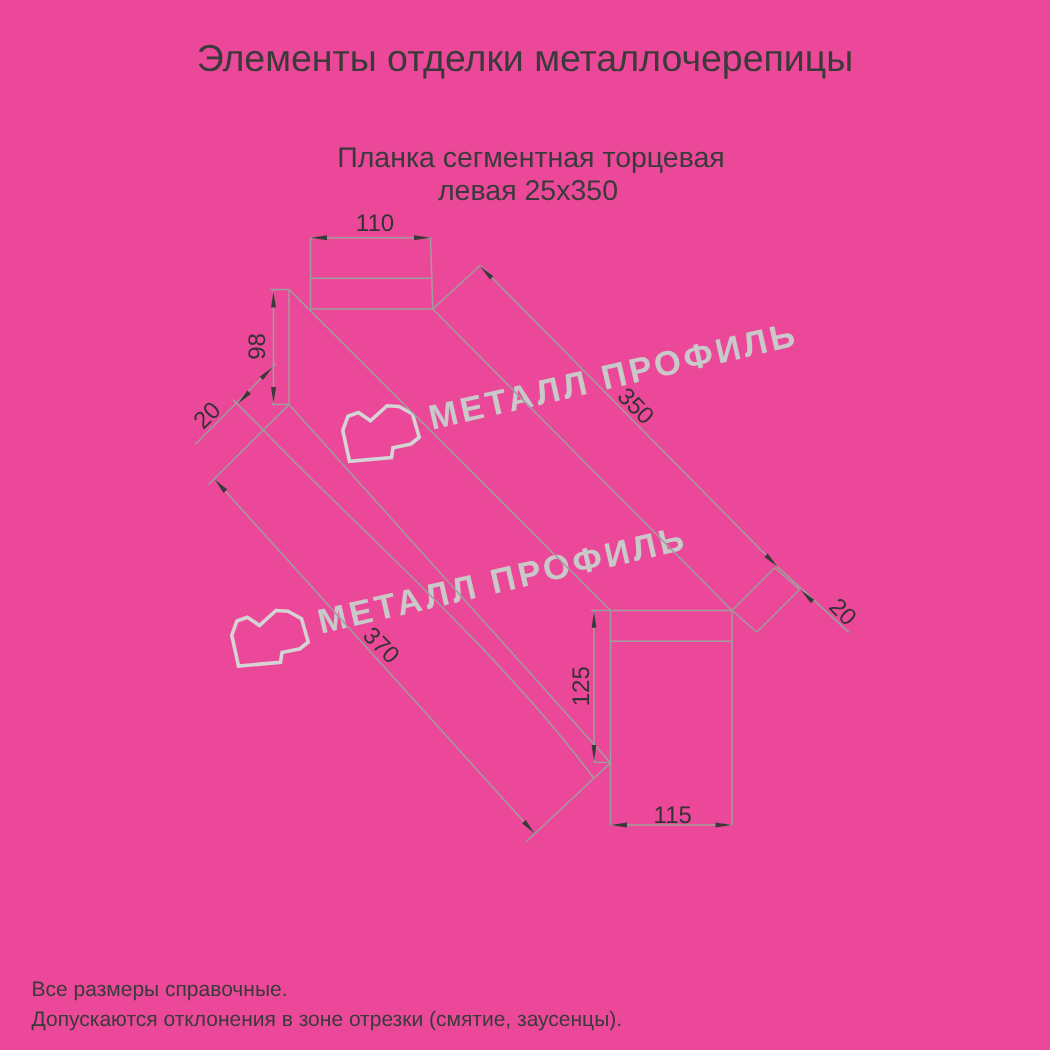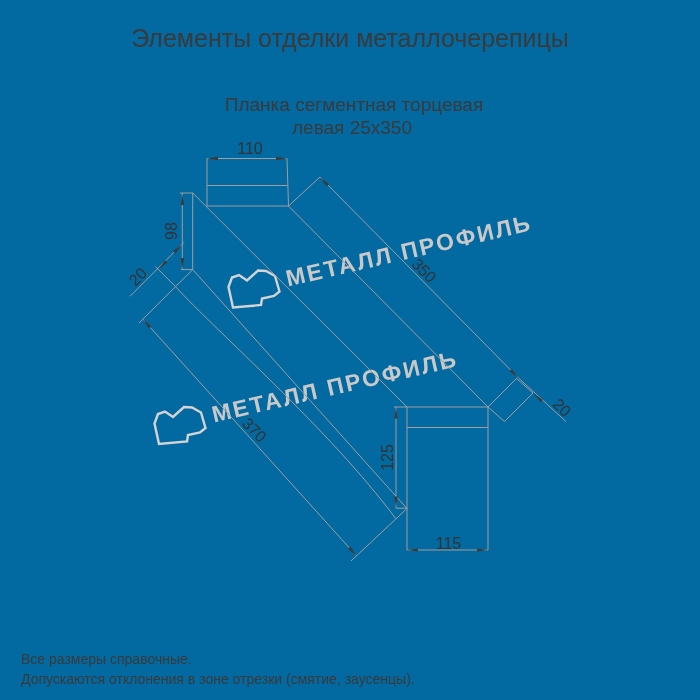--- a/index.html
+++ b/index.html
@@ -1,16 +1,16 @@
 <!DOCTYPE html>
 <html><head>
 <meta charset="utf-8">
 <style>
 html,body{margin:0;padding:0;background:#ffffff;}
-#page{position:relative;width:700px;height:700px;background:#0369a1;font-family:"Liberation Sans",sans-serif;overflow:hidden;}
+#page{position:relative;width:700px;height:700px;background:#ec4899;font-family:"Liberation Sans",sans-serif;overflow:hidden;}
 </style>
 </head>
 <body>
 
 <div id="page">
 <svg width="700" height="700" viewBox="0 0 700 700" xmlns="http://www.w3.org/2000/svg">
 
 <text x="350" y="47" text-anchor="middle" font-size="25" fill="#3a3a3a">Элементы отделки металлочерепицы</text>
 
 <text x="354" y="111" text-anchor="middle" font-size="19" fill="#3a3a3a">Планка сегментная торцевая</text>

